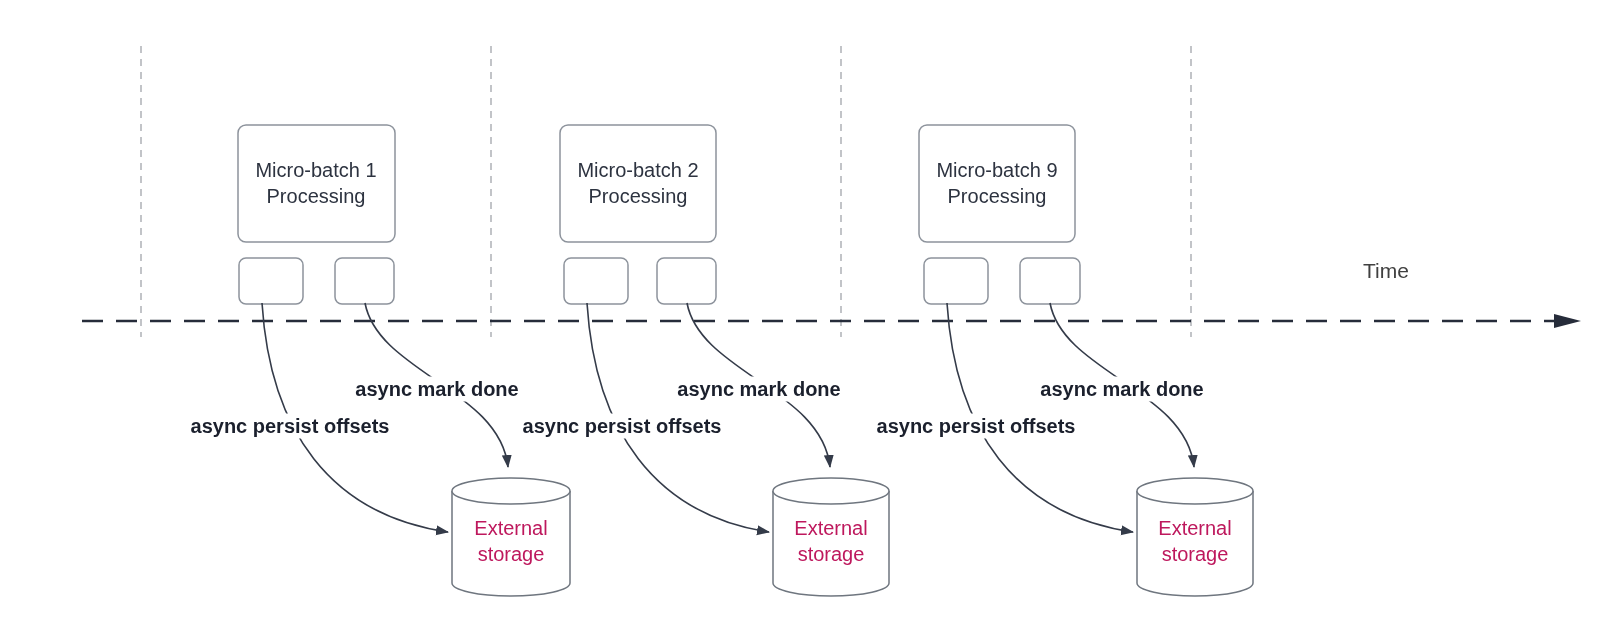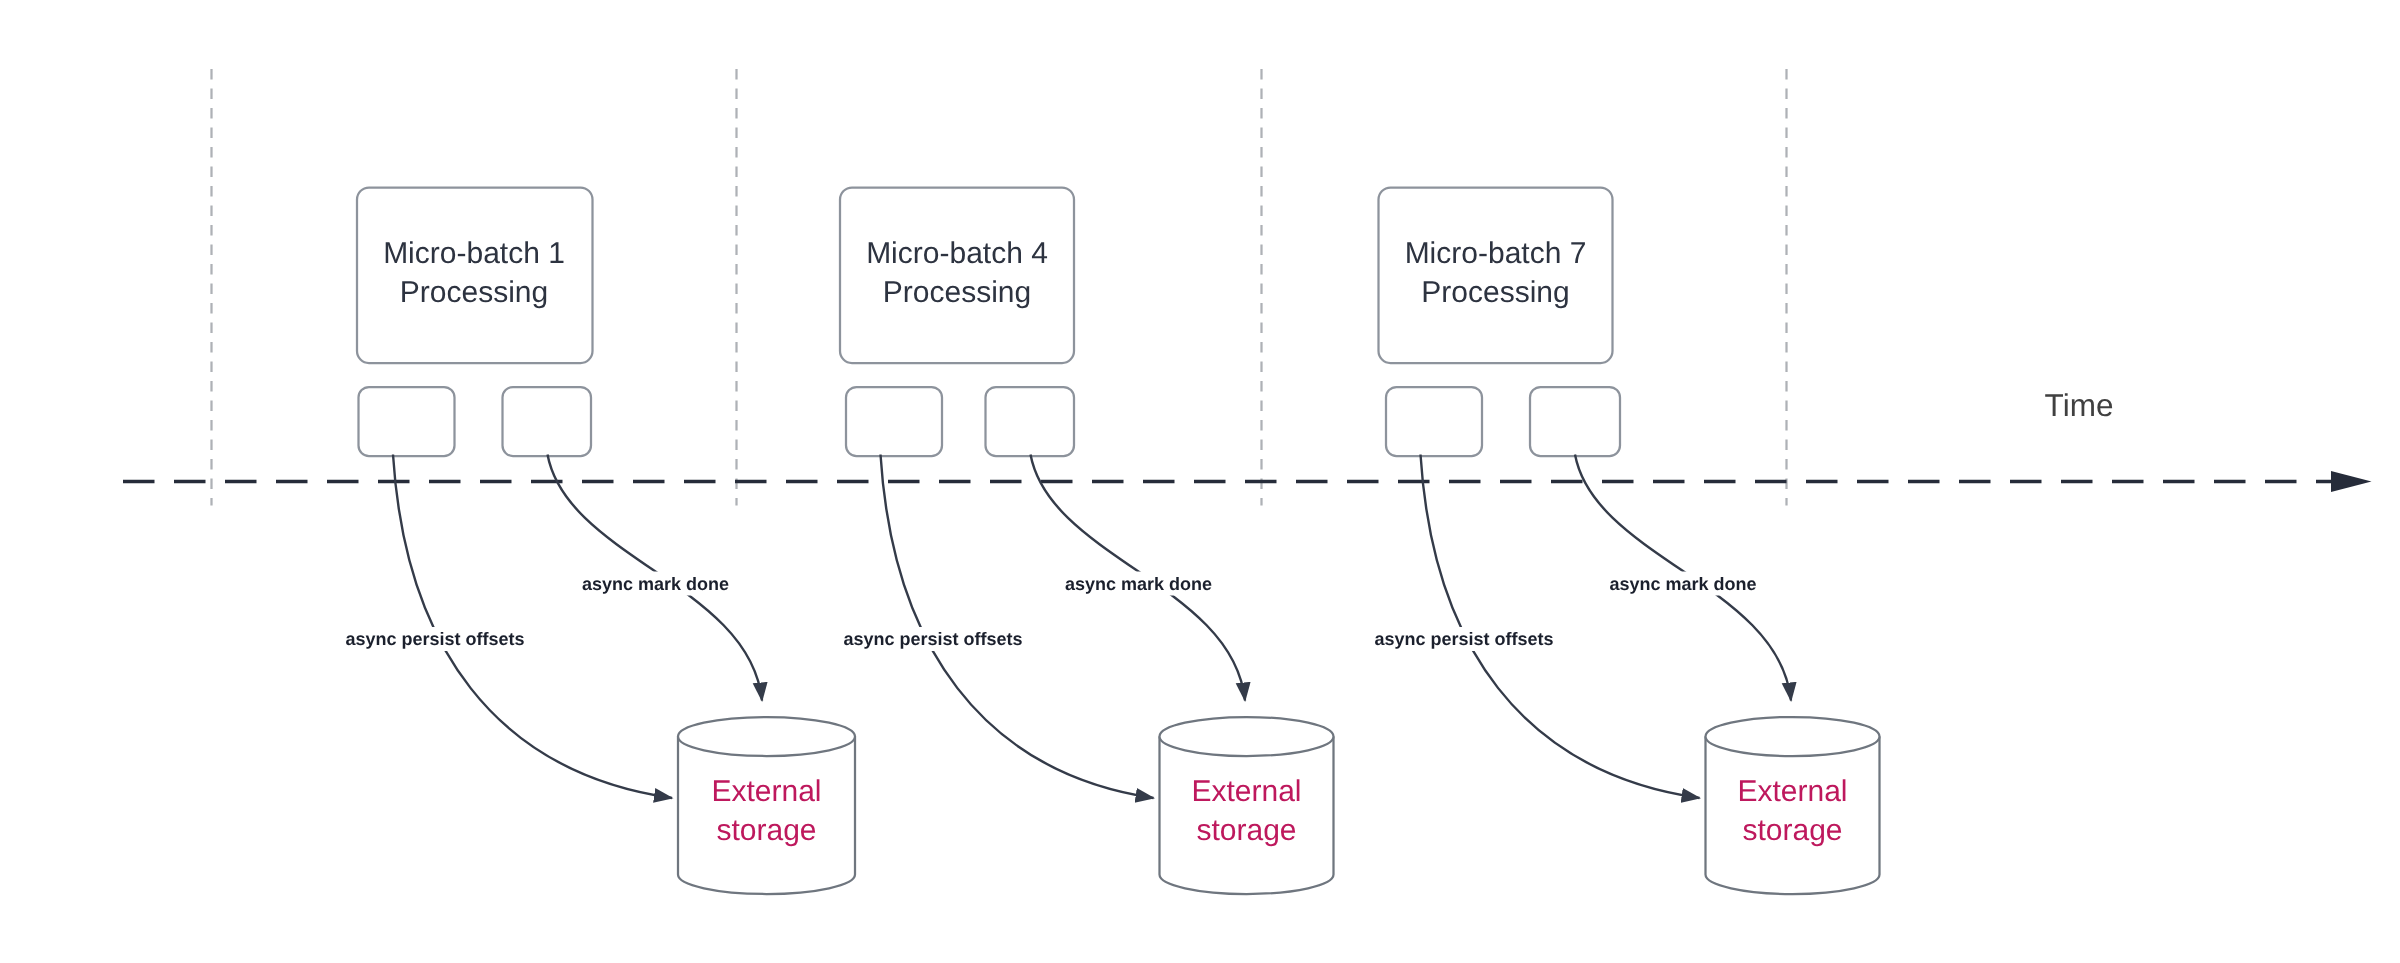--- a/index.html
+++ b/index.html
@@ -23,21 +23,21 @@
     font-size: 20px;
     line-height: 1.32;
     color: #2d3340;
   }
   .storage-label {
     font-size: 20px;
     line-height: 1.3;
     color: #be185d;
   }
   .arrow-label {
-    font-size: 12px;
+    font-size: 20px;
     font-weight: 700;
     color: #1b202d;
     background: #ffffff;
     padding: 1px 3px;
     white-space: nowrap;
   }
   .time-label {
     font-size: 21px;
     color: #404040;
     white-space: nowrap;
@@ -89,23 +89,23 @@
 
     <path d="M 947,303 C 955,430 1015,515 1133,532" fill="none" stroke="#343b49" stroke-width="1.6" marker-end="url(#arrow)"></path>
     <path d="M 1050,303 C 1063,372 1186,390 1194,467" fill="none" stroke="#343b49" stroke-width="1.6" marker-end="url(#arrow)"></path>
 
     <path d="M 1137,491 L 1137,583 A 58 13 0 0 0 1253,583 L 1253,491" fill="#ffffff" stroke="#6f767f" stroke-width="1.5"></path>
     <ellipse cx="1195" cy="491" rx="58" ry="13" fill="#ffffff" stroke="#6f767f" stroke-width="1.5"></ellipse>
   </svg>
 
   <div class="t box-label" style="left:316px; top:183px;">Micro-batch 1
 Processing</div>
-  <div class="t box-label" style="left:638px; top:183px;">Micro-batch 4
+  <div class="t box-label" style="left:638px; top:183px;">Micro-batch 2
 Processing</div>
-  <div class="t box-label" style="left:997px; top:183px;">Micro-batch 7
+  <div class="t box-label" style="left:997px; top:183px;">Micro-batch 9
 Processing</div>
 
   <div class="t arrow-label" style="left:290px; top:426px;">async persist offsets</div>
   <div class="t arrow-label" style="left:437px; top:389px;">async mark done</div>
 
   <div class="t arrow-label" style="left:622px; top:426px;">async persist offsets</div>
   <div class="t arrow-label" style="left:759px; top:389px;">async mark done</div>
 
   <div class="t arrow-label" style="left:976px; top:426px;">async persist offsets</div>
   <div class="t arrow-label" style="left:1122px; top:389px;">async mark done</div>

